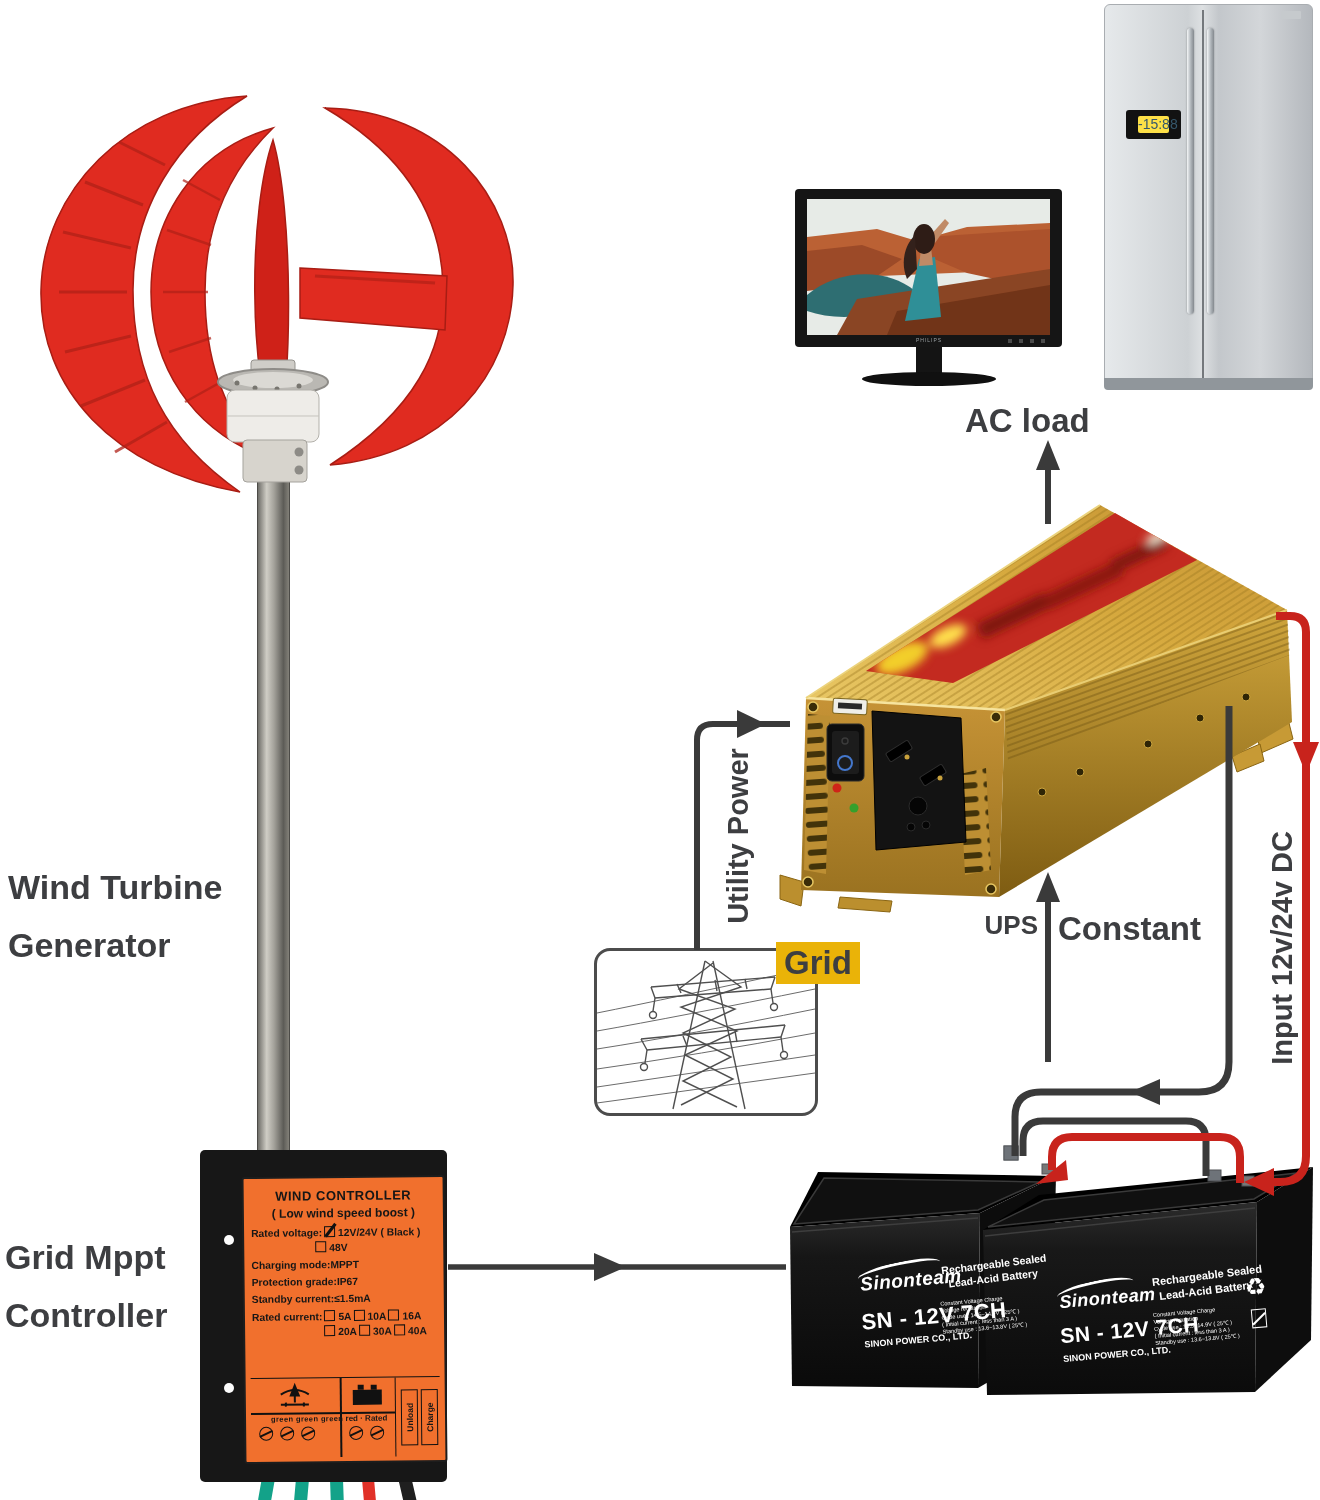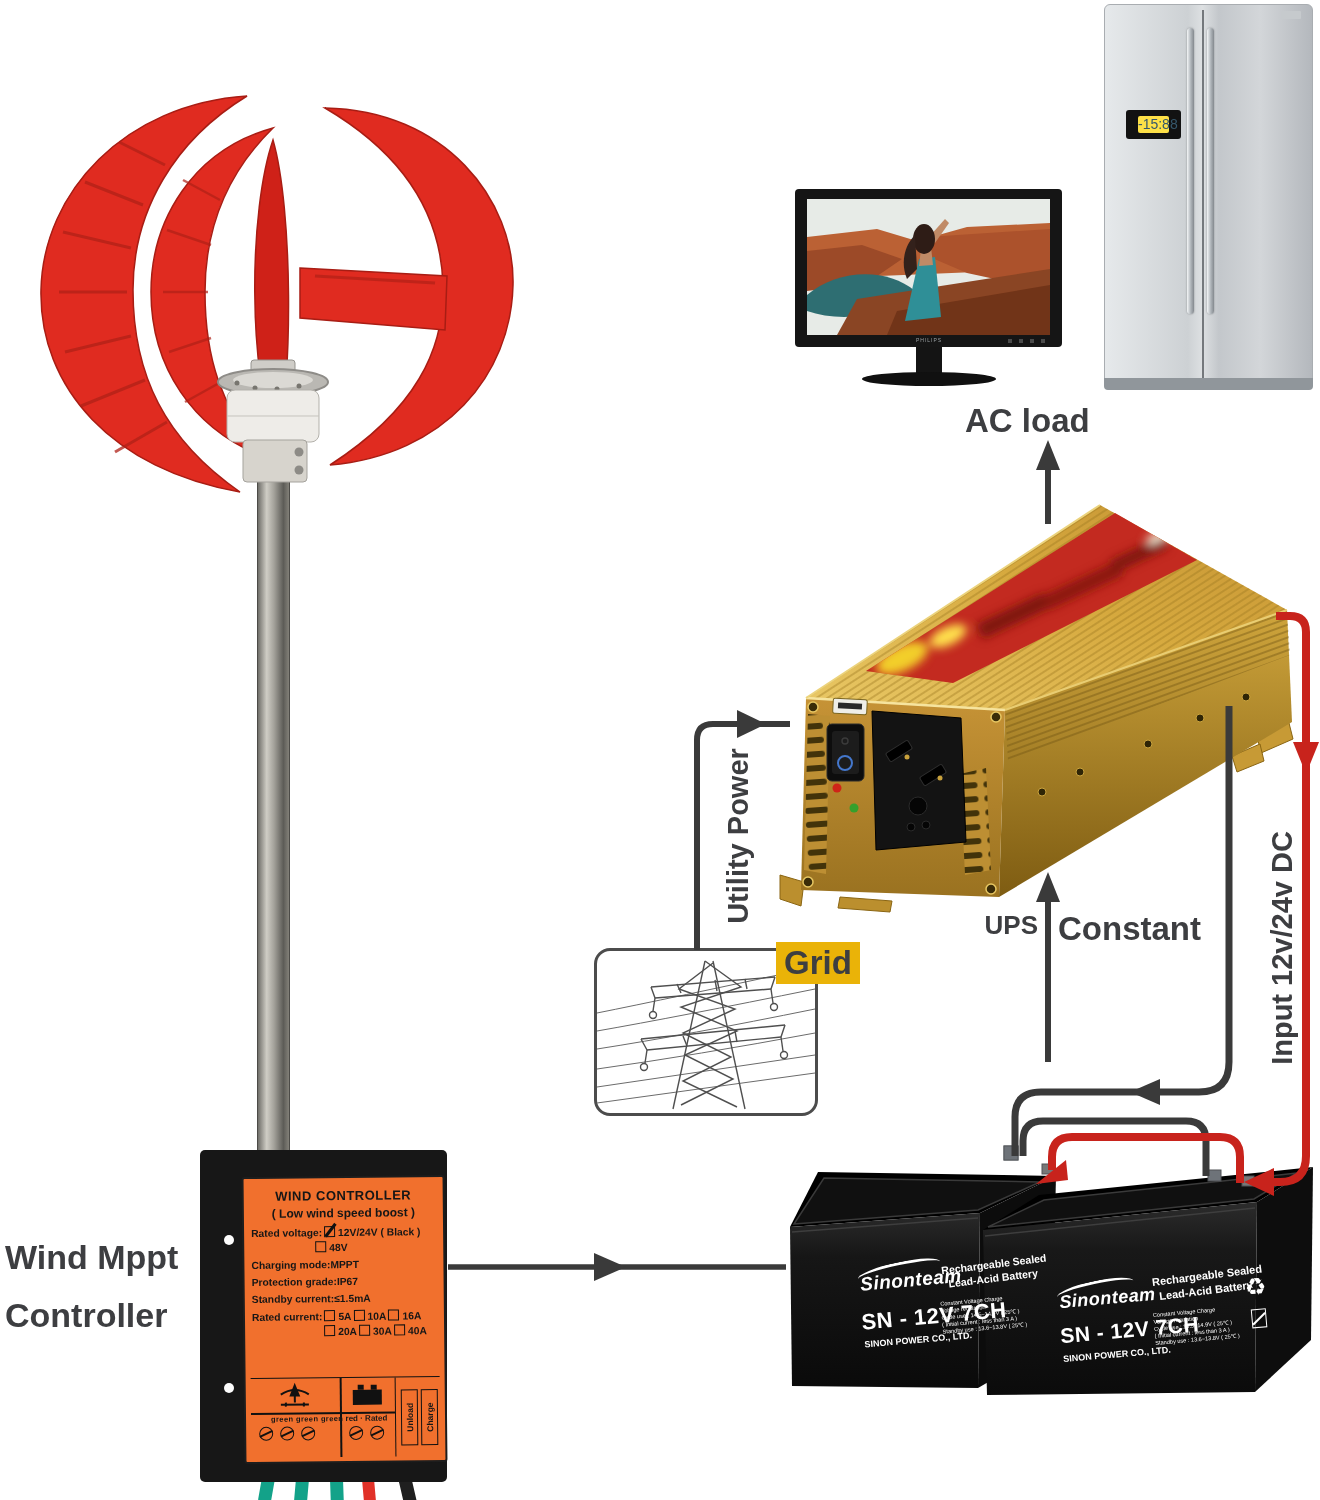--- a/index.html
+++ b/index.html
@@ -484,21 +484,22 @@
       <polygon points="1066,1160 1036,1184 1068,1180" fill="#c8231c"></polygon>
     </g>
 
     <g>
       <path d="M1276,616 L1290,616 Q1306,616 1306,632 L1306,1156 Q1306,1182 1280,1182 L1262,1182" fill="none" stroke="#c8231c" stroke-width="8"></path>
       <polygon points="1293,742 1319,742 1306,774" fill="#c8231c"></polygon>
       <polygon points="1274,1168 1274,1196 1244,1182" fill="#c8231c"></polygon>
     </g>
   </svg>
 
-  <div class="lbl lbl-wmc">Wind Mppt Controller</div>
+  <div class="lbl lbl-wtg">Wind Turbine Generator</div>
+  <div class="lbl lbl-wmc">Grid Mppt Controller</div>
   <div class="lbl lbl-acload">AC load</div>
   <div class="lbl lbl-ups1">UPS</div>
   <div class="lbl lbl-ups2">Constant</div>
   <div class="lbl lbl-utility">Utility Power</div>
   <div class="lbl lbl-grid">Grid</div>
   <div class="lbl lbl-inputdc">Input 12v/24v DC</div>
 
 </div>
 
 </body></html>

